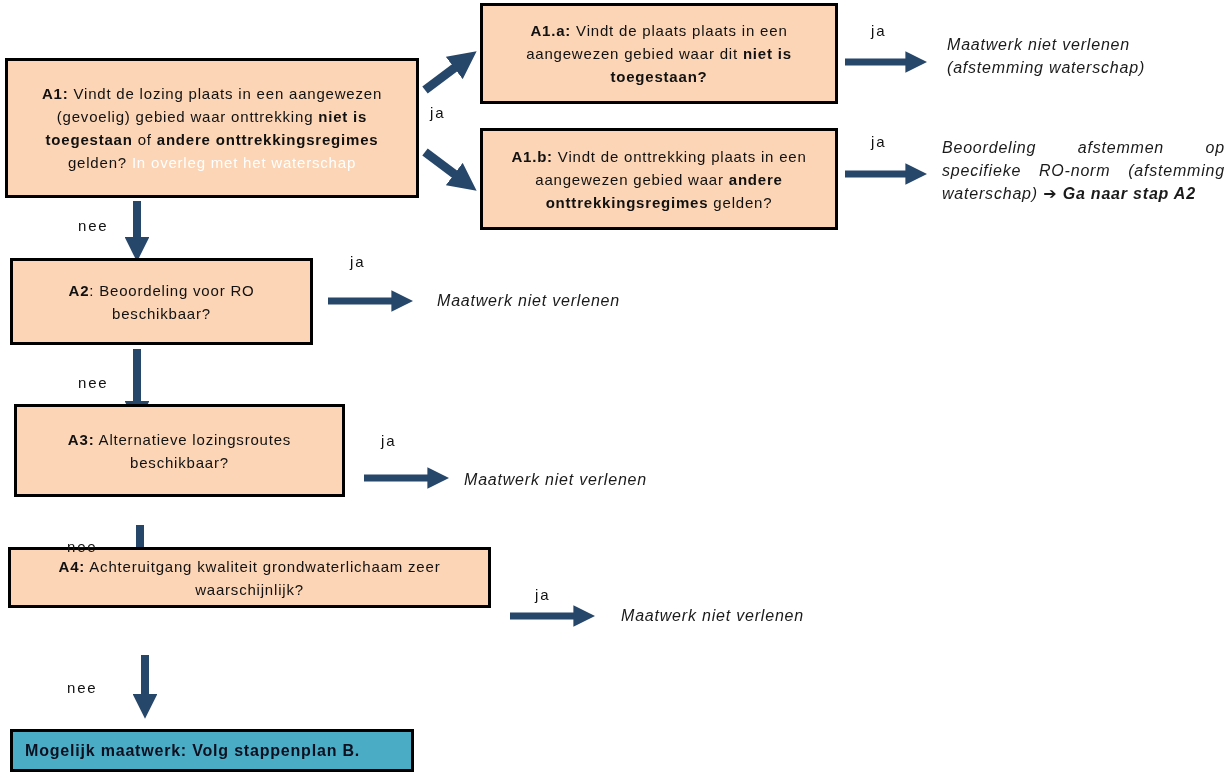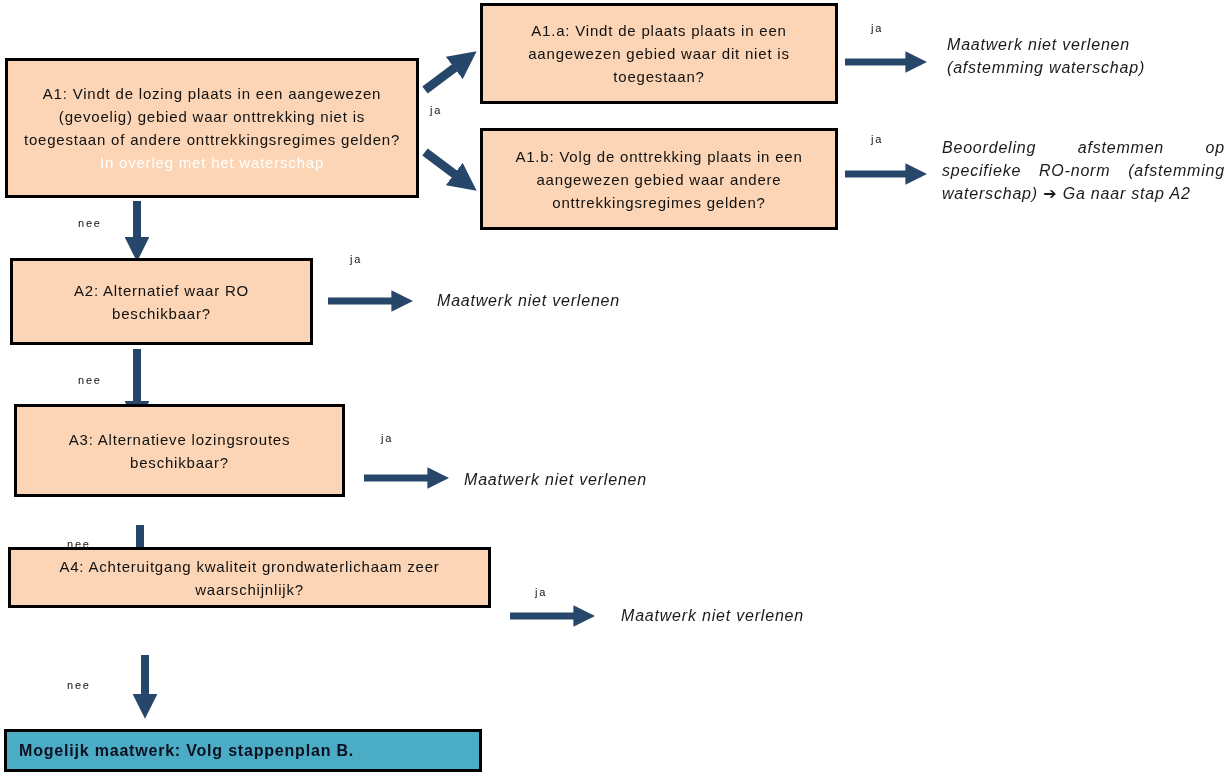--- a/index.html
+++ b/index.html
@@ -19,28 +19,28 @@
   }
   .box p{
     margin:0;padding:4px 10px;font-size:15px;line-height:23px;letter-spacing:.8px;
   }
   .box.teal{
     background:var(--color-final-fill,#4BACC6);
     justify-content:flex-start;text-align:left;
   }
   .box.teal p{padding:2px 12px;font-size:16px;font-weight:bold;letter-spacing:.8px;color:#0b1020;}
   .lbl{
-    position:absolute;font-size:11px;letter-spacing:1.8px;color:#111111;white-space:nowrap;
+    position:absolute;font-size:15px;letter-spacing:1.8px;color:#111111;white-space:nowrap;
   }
   .outcome{
     position:absolute;font-style:italic;font-size:16px;line-height:23px;letter-spacing:.8px;
     color:#1a1a1a;
   }
   .outcome.justify{text-align:justify;}
-  .seg-bold{font-weight:normal;margin-top:43px;}
+  .seg-bold{font-weight:bold;margin-top:43px;}
   .seg-white{color:var(--color-white-text,#ffffff);}
   .nowrap{white-space:nowrap;}
 </style>
 </head>
 <body>
 
 <div class="canvas">
 
   <svg class="arrows" viewBox="0 0 1225 778">
     <defs>
@@ -63,36 +63,36 @@
 
   <div class="box" style="left:5px;top:58px;width:414px;height:140px">
     <p><span class="seg-bold">A1:</span><span> Vindt de lozing plaats in een aangewezen (gevoelig) gebied waar onttrekking </span><span class="seg-bold">niet is toegestaan</span><span> of </span><span class="seg-bold">andere onttrekkingsregimes</span><span> gelden? </span><span class="seg-white">In overleg met het waterschap</span></p>
   </div>
 
   <div class="box" style="left:480px;top:3px;width:358px;height:101px">
     <p><span class="seg-bold">A1.a:</span><span> Vindt de plaats plaats in een aangewezen gebied waar dit </span><span class="seg-bold">niet is toegestaan?</span></p>
   </div>
 
   <div class="box" style="left:480px;top:128px;width:358px;height:102px">
-    <p><span class="seg-bold">A1.b:</span><span> Volg de onttrekking plaats in een aangewezen gebied waar </span><span class="seg-bold">andere onttrekkingsregimes</span><span> gelden?</span></p>
+    <p><span class="seg-bold">A1.b:</span><span> Vindt de onttrekking plaats in een aangewezen gebied waar </span><span class="seg-bold">andere onttrekkingsregimes</span><span> gelden?</span></p>
   </div>
 
   <div class="box" style="left:10px;top:258px;width:303px;height:87px">
-    <p><span class="seg-bold">A2</span><span>: Alternatief waar RO beschikbaar?</span></p>
+    <p><span class="seg-bold">A2</span><span>: Beoordeling voor RO beschikbaar?</span></p>
   </div>
 
   <div class="box" style="left:14px;top:404px;width:331px;height:93px">
     <p><span class="seg-bold">A3:</span><span> Alternatieve lozingsroutes beschikbaar?</span></p>
   </div>
 
   <div class="box" style="left:8px;top:547px;width:483px;height:61px">
     <p><span class="seg-bold">A4:</span><span> Achteruitgang kwaliteit grondwaterlichaam zeer waarschijnlijk?</span></p>
   </div>
 
-  <div class="box teal" style="left:4px;top:729px;width:478px;height:43px">
+  <div class="box teal" style="left:10px;top:729px;width:404px;height:43px">
     <p>Mogelijk maatwerk: Volg stappenplan B.</p>
   </div>
 
   <span class="lbl" style="left:430px;top:104px">ja</span>
   <span class="lbl" style="left:871px;top:22px">ja</span>
   <span class="lbl" style="left:871px;top:133px">ja</span>
   <span class="lbl" style="left:350px;top:253px">ja</span>
   <span class="lbl" style="left:381px;top:432px">ja</span>
   <span class="lbl" style="left:535px;top:586px">ja</span>
 

